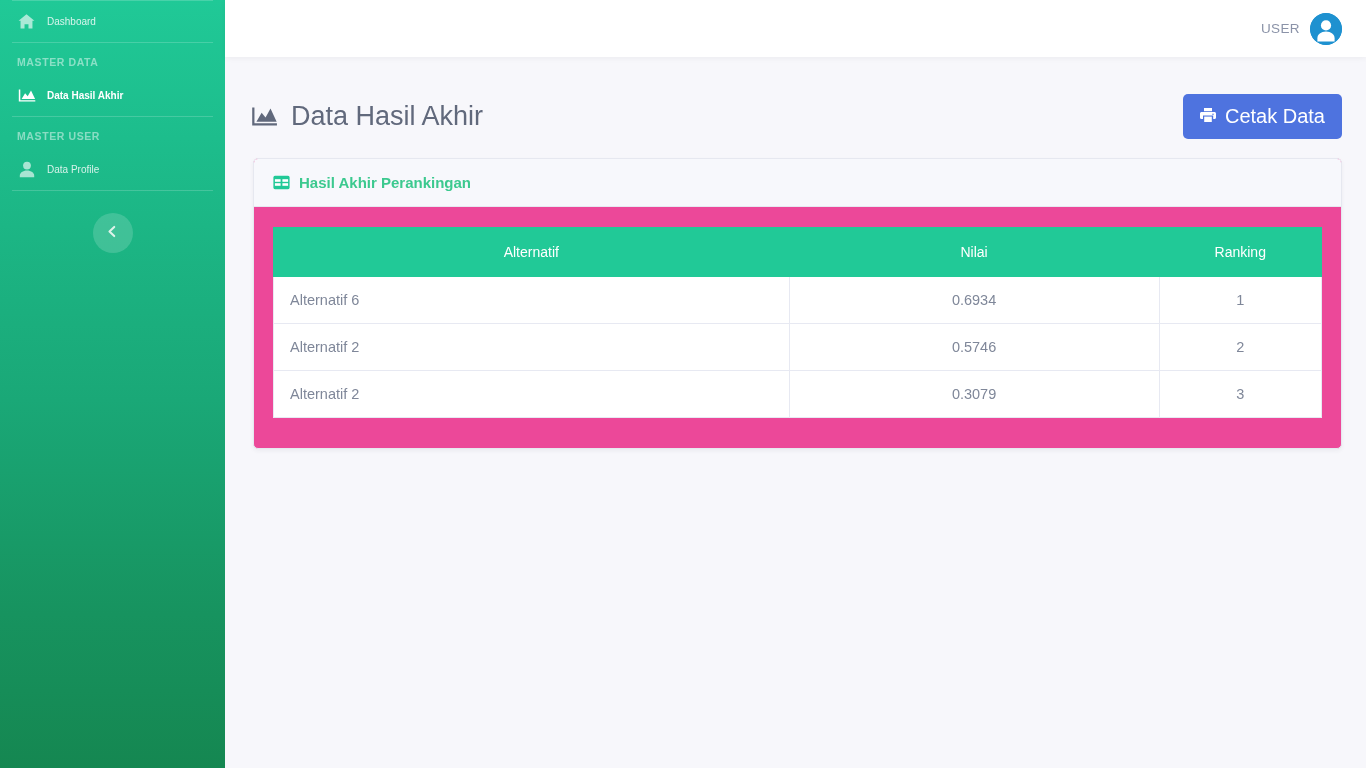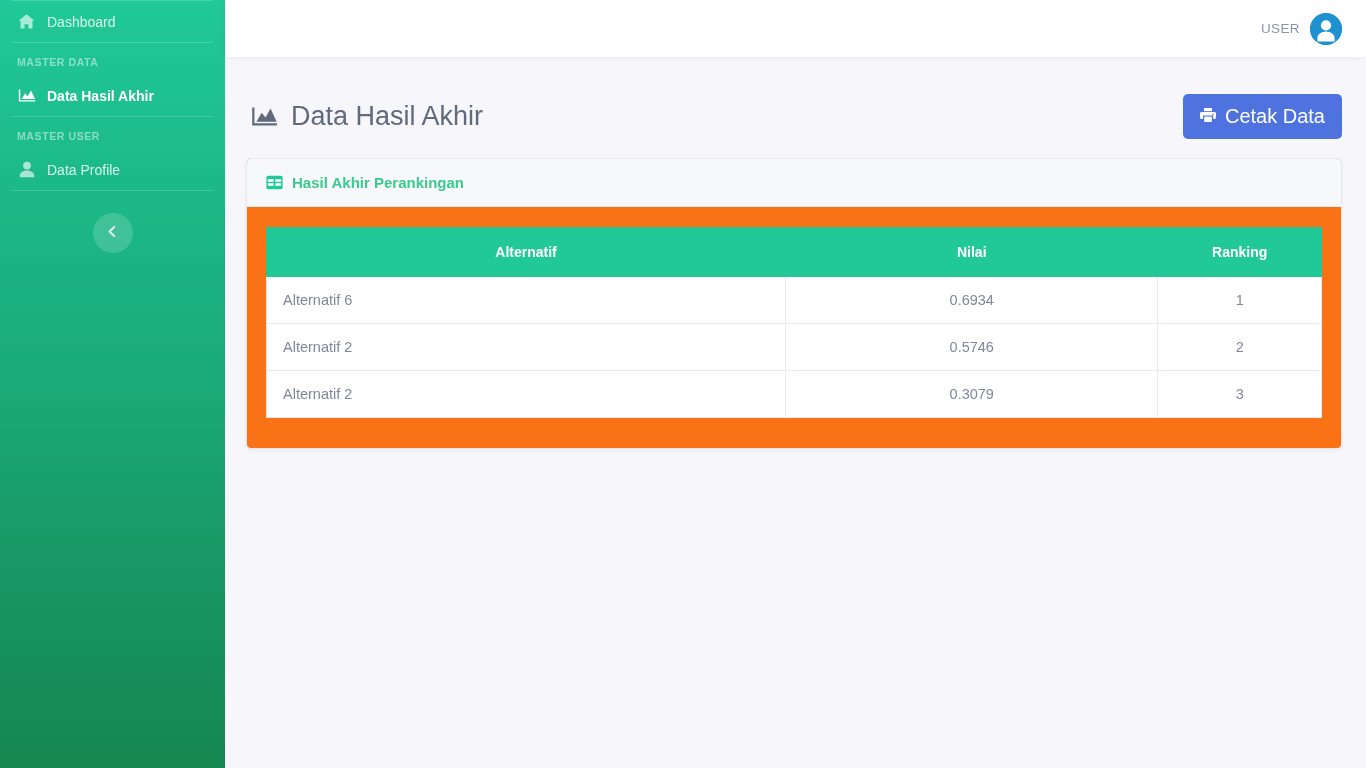--- a/index.html
+++ b/index.html
@@ -58,21 +58,21 @@
     height: 1px;
     background: rgba(255,255,255,0.18);
     margin: 0 12px;
   }
 
   .nav-item {
     display: flex;
     align-items: center;
     gap: 11px;
     padding: 11px 12px 11px 17px;
-    font-size: 14px;
+    font-size: 10px;
     color: rgba(255,255,255,0.82);
     text-decoration: none;
     cursor: pointer;
   }
   .nav-item .nav-ico {
     width: 19px;
     height: 19px;
     flex: 0 0 19px;
     display: flex;
     align-items: center;
@@ -184,22 +184,22 @@
     color: #ffffff;
     border: none;
     border-radius: 5px;
     padding: 11px 17px;
     font-size: 20px;
     cursor: pointer;
     font-family: "Liberation Sans", sans-serif;
   }
 
   .card {
-    margin: 5px 24px 0 21px;
-    background: #f97316;
+    margin: 5px 24px 0 28px;
+    background: #ec4899;
     border: 1px solid #e6e8f0;
     border-radius: 5px;
     box-shadow: 0 2px 4px rgba(58,59,69,0.06);
     overflow: hidden;
   }
   .card-header {
     background: #f7f8fc;
     border-bottom: 1px solid #e6e8f0;
     padding: 15px 19px;
     display: flex;
@@ -222,21 +222,21 @@
 
   table.result-table {
     width: 100%;
     border-collapse: collapse;
     table-layout: fixed;
   }
   table.result-table thead th {
     background: #21c997;
     color: #ffffff;
     font-size: 14px;
-    font-weight: bold;
+    font-weight: normal;
     padding: 16px 8px;
     text-align: center;
     border: 1px solid #21c997;
   }
   table.result-table tbody td {
     font-size: 14.5px;
     color: #7f8799;
     padding: 15px 16px;
     border: 1px solid #e7e9f2;
     background: #ffffff;

